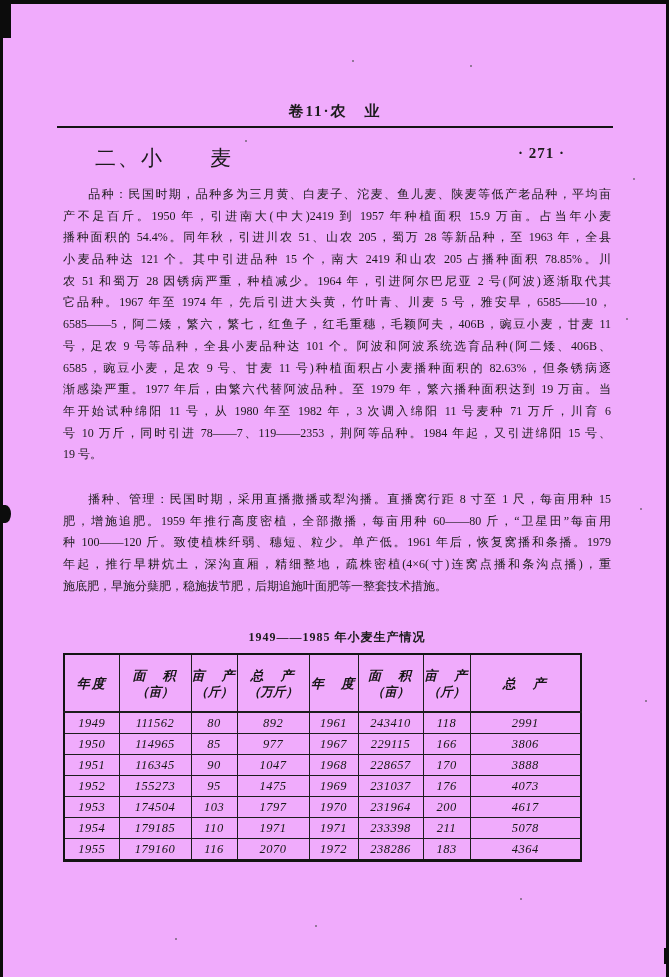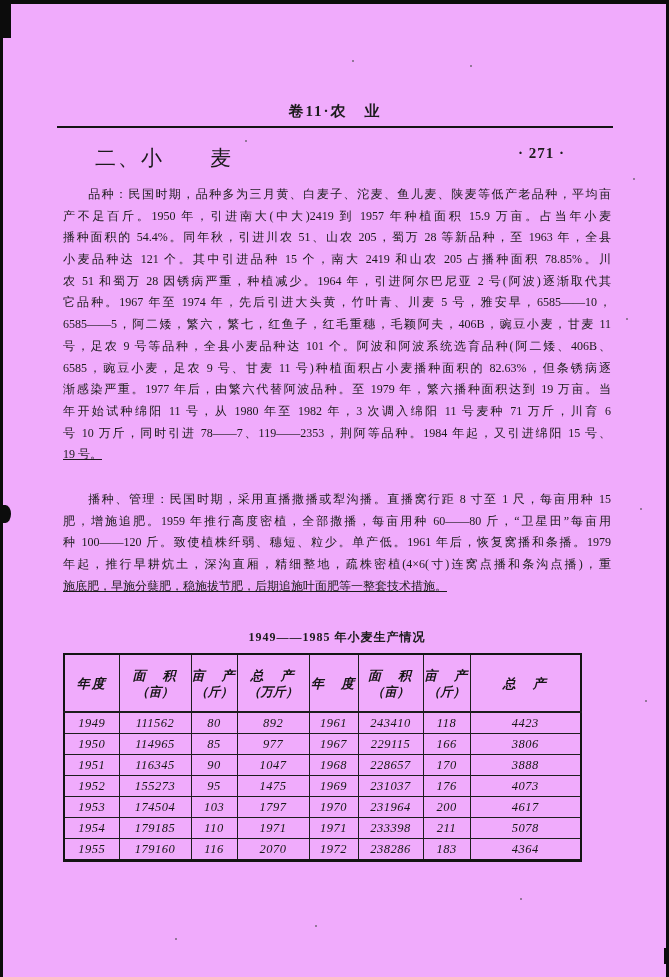--- a/index.html
+++ b/index.html
@@ -41,21 +41,21 @@
   }
 
   .para { position:absolute; left:63px; width:548px; font-size:12px; }
   .para-1 { top:184px; }
   .para-2 { top:489px; }
   .line {
     height:21.7px; line-height:21.7px;
     text-align:justify; text-align-last:justify;
     overflow:hidden; white-space:nowrap;
   }
-  .line.short { text-align-last:left;text-decoration:underline; }
+  .line.short { text-align-last:left; }
   .line.indent { text-indent:2.1em; }
 
   .table-title {
     position:absolute; left:63px; top:629px; width:548px;
     text-align:center; font-size:12px; font-weight:bold; letter-spacing:1px;
   }
 
   table.prod {
     position:absolute; left:63px; top:653px;
     border-collapse:collapse; table-layout:fixed;
@@ -182,21 +182,21 @@
     </thead>
     <tbody>
       <tr>
         <td>1949</td>
         <td>111562</td>
         <td class="thickR">80</td>
         <td>892</td>
         <td>1961</td>
         <td>243410</td>
         <td>118</td>
-        <td>4423</td>
+        <td>2991</td>
       </tr>
       <tr>
         <td>1950</td>
         <td>114965</td>
         <td class="thickR">85</td>
         <td>977</td>
         <td>1967</td>
         <td>229115</td>
         <td>166</td>
         <td>3806</td>

